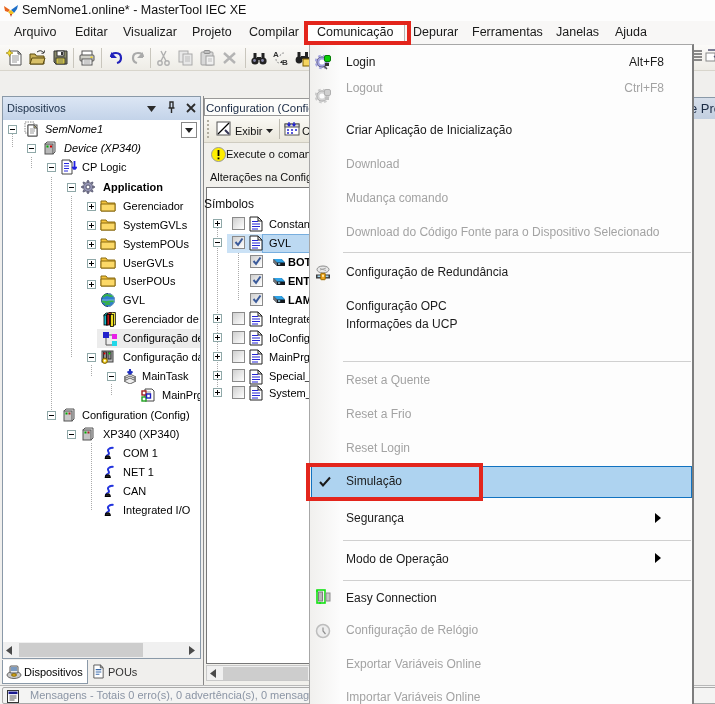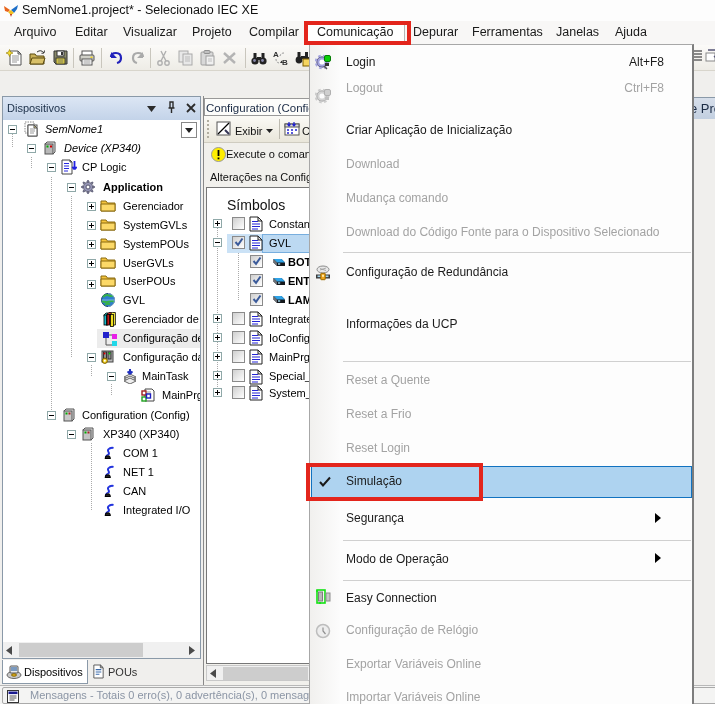--- a/index.html
+++ b/index.html
@@ -46,21 +46,21 @@
 </style></head>
 <body>
 <div id="app">
 <div id="title" class="abs">
       <svg class="icon16" style="left:3px;top:3px" viewBox="0 0 16 16">
         <path d="M1 3 L7 7 L5 9 L2 8 Z" fill="#e8641b"></path>
         <path d="M15 2 L8 7 L11 10 L14 6 Z" fill="#1d6fc8"></path>
         <path d="M5 9 L8 7 L11 10 L8 12 Z" fill="#f0c020"></path>
         <path d="M7 11 L9 11 L8 14 Z" fill="#c03010"></path>
       </svg>
-      <span>SemNome1.project* - Selecionado IEC XE</span>
+      <span>SemNome1.online* - MasterTool IEC XE</span>
     </div>
 <div id="menubar" class="abs">
       <span class="mi" style="left:14px">Arquivo</span>
       <span class="mi" style="left:75px">Editar</span>
       <span class="mi" style="left:123px">Visualizar</span>
       <span class="mi" style="left:192px">Projeto</span>
       <span class="mi" style="left:249px">Compilar</span>
       <span class="mi" style="left:317px">Comunicação</span>
       <span class="mi" style="left:413px">Depurar</span>
       <span class="mi" style="left:472px">Ferramentas</span>
@@ -414,21 +414,21 @@
       </svg>
 <span style="position:absolute;left:98px;top:29px;font-size:11px;color:#111">Co</span>
 <svg style="position:absolute;left:7px;top:51px;width:15px;height:15px" viewBox="0 0 15 15">
         <circle cx="7.5" cy="7.5" r="7" fill="#ffee00" stroke="#999"></circle>
         <rect x="6.6" y="3" width="1.8" height="6" fill="#000"></rect>
         <rect x="6.6" y="10.5" width="1.8" height="1.8" fill="#000"></rect>
       </svg>
 <span style="position:absolute;left:22px;top:52px;font-size:11px;color:#111;white-space:nowrap">Execute o comando</span>
 <span style="position:absolute;left:6px;top:75px;font-size:11px;color:#111;white-space:nowrap">Alterações na Configu</span>
 <div style="position:absolute;left:2px;top:91px;width:104px;height:477px;background:#fff;border:1px solid #777"></div>
-<span style="position:absolute;left:23px;top:101px;font-size:14px;color:#111">Símbolos</span>
+<span style="position:absolute;left:0;top:101px;font-size:12px;color:#111">Símbolos</span>
 <div class="exp plus" style="left:9px;top:123px">
         <i></i>
         <b></b>
       </div>
 <div style="position:absolute;left:28px;top:121px;width:13px;height:13px;border:1px solid #8a8a8a;background:linear-gradient(135deg,#cfcfcf,#fff)"></div>
 <svg class="ti" style="left:44px;top:120px" viewBox="0 0 16 16">
         <path d="M2 1 h8 l4 4 v10 H2 z" fill="#fff" stroke="#222"></path>
         <path d="M10 1 l4 4 h-4 z" fill="#e8e8e8" stroke="#222"></path>
         <path d="M4 5.5 h6 M4 8 h8 M4 10.5 h8 M4 13 h6" stroke="#2525d5" stroke-width="1.2"></path>
       </svg>
@@ -613,20 +613,21 @@
 <svg class="icon16" style="left:5px;top:220px" viewBox="0 0 16 16">
         <ellipse cx="8" cy="4.5" rx="6" ry="3.5" fill="#e8e8e8" stroke="#8a8a8a"></ellipse>
         <path d="M5 3.5 l6 2 M11 3 l-6 2" stroke="#999" stroke-width=".8"></path>
         <rect x="1" y="9.5" width="14" height="4" fill="#3a3a3a"></rect>
         <rect x="2.5" y="10.5" width="4" height="1.6" fill="#a8d8f0"></rect>
         <rect x="9.5" y="10.5" width="4" height="1.6" fill="#a8d8f0"></rect>
         <rect x="5.8" y="8.3" width="4.4" height="6.4" rx="0.5" fill="#f2a71d" stroke="#9a6a00"></rect>
         <rect x="7" y="9.8" width="2" height="2" fill="#ffe9a8"></rect>
       </svg>
 <div class="pitem" style="top:210px">Configuração de Redundância</div>
+<div class="pitem" style="top:244px">Configuração OPC</div>
 <div class="pitem" style="top:262px">Informações da UCP</div>
 <div class="psep" style="top:316px"></div>
 <div class="pitem dis" style="top:318px">Reset a Quente</div>
 <div class="pitem dis" style="top:352px">Reset a Frio</div>
 <div class="pitem dis" style="top:386px">Reset Login</div>
 <div id="simrow" style="position:absolute;left:1px;top:421px;width:381px;height:32px;background:#aed3f0;border:1px solid #1172c0"></div>
 <svg style="position:absolute;left:8px;top:431px;width:14px;height:12px;z-index:5" viewBox="0 0 14 12">
         <path d="M2 6 L5 9.5 L12 1.5" stroke="#1a1a1a" stroke-width="2" fill="none"></path>
       </svg>
 <div class="pitem" style="top:419px;z-index:5">Simulação</div>

